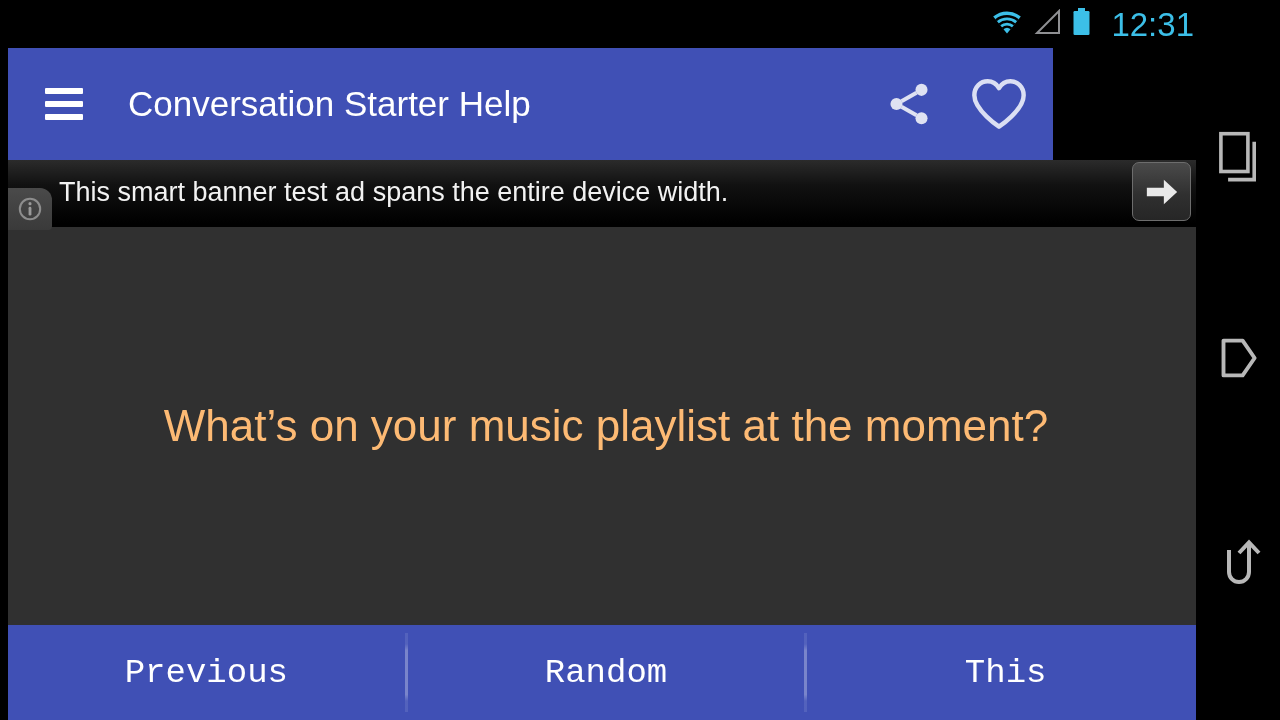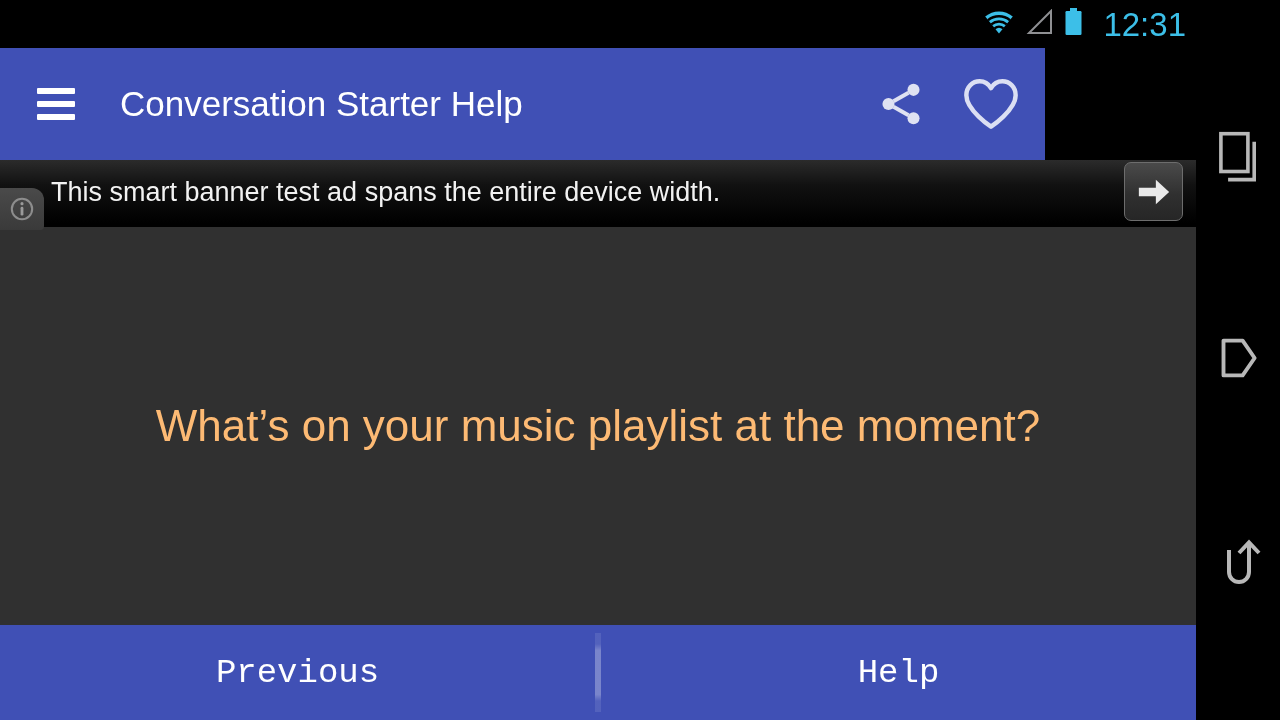--- a/index.html
+++ b/index.html
@@ -6,21 +6,21 @@
   html, body {
     width:1280px; height:720px;
     background:#000;
     font-family:"Liberation Sans", sans-serif;
     overflow:hidden;
   }
 
   #screen { position:relative; width:1280px; height:720px; background:#000; }
 
   
-  #device { position:absolute; left:0; top:0; width:1196px; height:720px; }
+  #device { position:absolute; left:8px; top:0; width:1196px; height:720px; }
 
   
   #status-bar {
     position:absolute; left:0; top:0; width:1196px; height:48px;
     background:#000;
     display:flex; align-items:center; justify-content:flex-end;
     padding-right:10px;
   }
   .status-icons { display:flex; align-items:center; gap:9px; }
   .si { display:block; }
@@ -215,22 +215,23 @@
       </div>
     </div>
 
     <div id="content">
       <div id="question-text">What’s on your music playlist at the moment?</div>
     </div>
 
     <div id="bottom-bar">
       <button class="nav-btn">Previous</button>
       <div class="btn-divider"></div>
+      <button class="nav-btn">Random</button>
       <div class="btn-divider"></div>
-      <button class="nav-btn">Help</button>
+      <button class="nav-btn">This</button>
     </div>
 
   </div>
 
   <div id="nav-bar">
 
     <div class="nav-key" id="nav-recents">
       <svg width="62" height="54" viewBox="0 0 34 30" style="transform:rotate(90deg)">
         <rect x="3.5" y="9.5" width="21" height="15" fill="none" stroke="#b8b8b8" stroke-width="2"></rect>
         <path d="M8 6.0 L29 6.0 L29 20.5" fill="none" stroke="#b8b8b8" stroke-width="2"></path>

